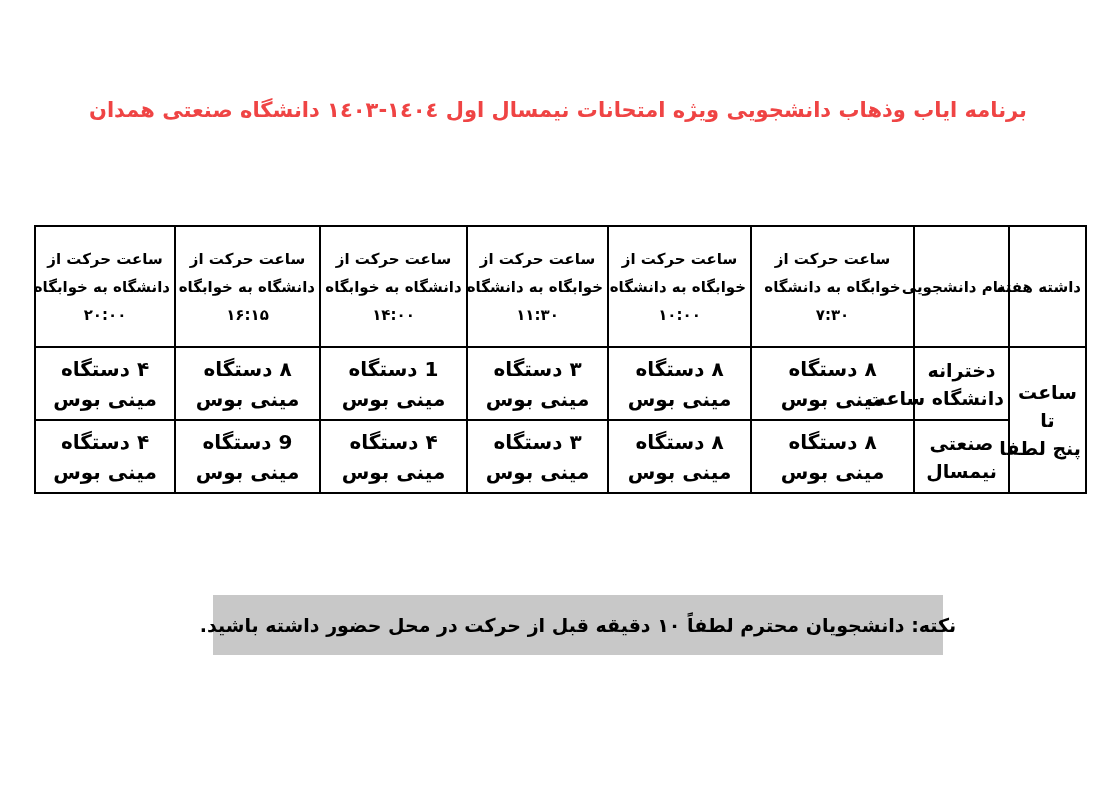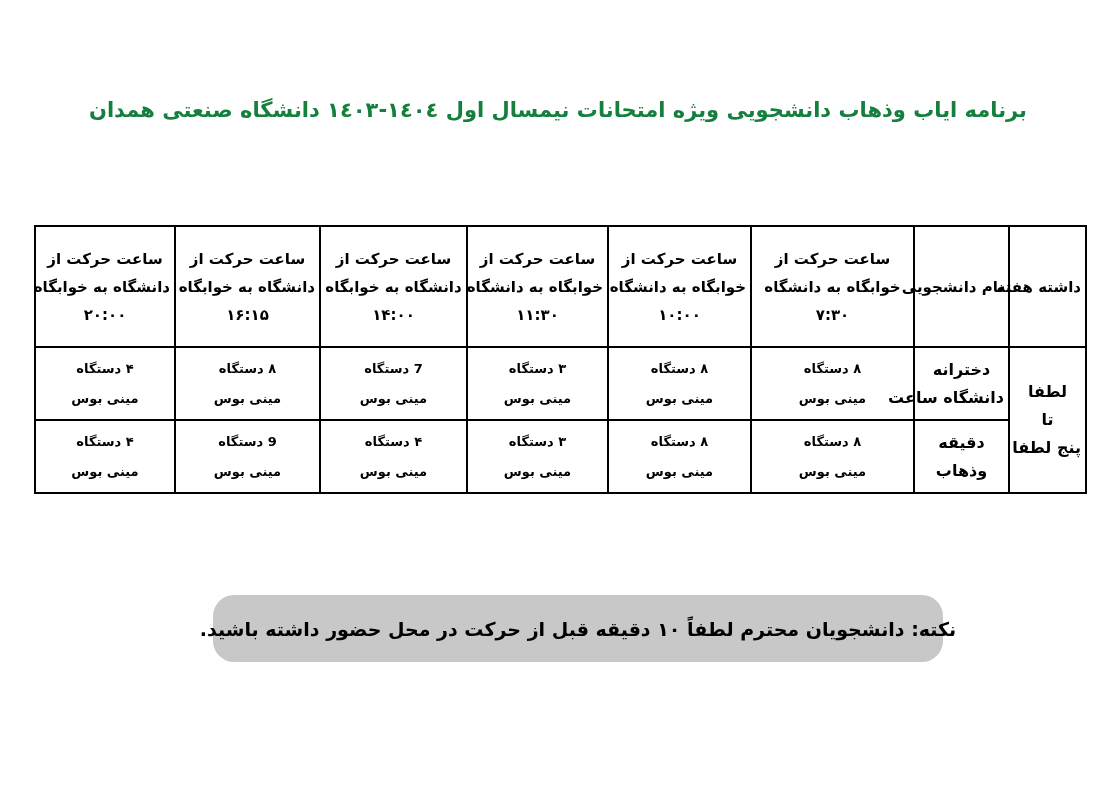--- a/index.html
+++ b/index.html
@@ -15,21 +15,21 @@
   .page-title {
     position: absolute;
     top: 98px;
     left: 0;
     width: 100%;
     text-align: center;
     direction: rtl;
     unicode-bidi: embed;
     font-size: 21px;
     font-weight: bold;
-    color: #15803d;
+    color: #ef4444;
     letter-spacing: 0.2px;
   }
 
   table.schedule {
     position: absolute;
     top: 225px;
     left: 34px;
     width: 1053px;
     direction: rtl;
     border-collapse: collapse;
@@ -41,35 +41,34 @@
     background: #ffffff;
     text-align: center;
     vertical-align: middle;
     font-weight: bold;
     padding: 0 4px;
   }
   tr.header-row   { height: 121px; }
   tr.data-row     { height: 73px;  }
 
   .hline  { font-size: 15px; line-height: 28px; white-space: nowrap; }
-  .cline  { font-size: 13px; line-height: 30px; white-space: nowrap; }
-  .dline  { font-size: 16px; line-height: 28px; white-space: nowrap; }
+  .cline  { font-size: 20px; line-height: 30px; white-space: nowrap; }
+  .dline  { font-size: 19px; line-height: 28px; white-space: nowrap; }
 
   .note-box {
     position: absolute;
     top: 595px;
     left: 213px;
     width: 730px;
-    height: 67px;
+    height: 60px;
     background: #c8c8c8;
     display: flex;
     align-items: center;
     justify-content: center;
     direction: rtl;
-    border-radius: 21px;
   }
   .note-text {
     font-size: 19px;
     font-weight: bold;
     color: #000;
     white-space: nowrap;
   }
 </style>
 </head>
 <body>
@@ -123,58 +122,58 @@
     </th>
     <th>
       <div class="hline">ساعت حرکت از</div>
       <div class="hline">دانشگاه به خوابگاه</div>
       <div class="hline">۲۰:۰۰</div>
     </th>
   </tr>
 
   <tr class="data-row">
     <td rowspan="2">
-      <div class="dline">لطفا</div>
+      <div class="dline">ساعت</div>
       <div class="dline">تا</div>
       <div class="dline">پنج لطفا</div>
     </td>
     <td>
       <div class="dline">دخترانه</div>
       <div class="dline">دانشگاه ساعت</div>
     </td>
     <td>
       <div class="cline">۸ دستگاه</div>
       <div class="cline">مینی بوس</div>
     </td>
     <td>
       <div class="cline">۸ دستگاه</div>
       <div class="cline">مینی بوس</div>
     </td>
     <td>
       <div class="cline">۳ دستگاه</div>
       <div class="cline">مینی بوس</div>
     </td>
     <td>
-      <div class="cline">7 دستگاه</div>
+      <div class="cline">1 دستگاه</div>
       <div class="cline">مینی بوس</div>
     </td>
     <td>
       <div class="cline">۸ دستگاه</div>
       <div class="cline">مینی بوس</div>
     </td>
     <td>
       <div class="cline">۴ دستگاه</div>
       <div class="cline">مینی بوس</div>
     </td>
   </tr>
 
   <tr class="data-row">
     <td>
-      <div class="dline">دقیقه</div>
-      <div class="dline">وذهاب</div>
+      <div class="dline">صنعتی</div>
+      <div class="dline">نیمسال</div>
     </td>
     <td>
       <div class="cline">۸ دستگاه</div>
       <div class="cline">مینی بوس</div>
     </td>
     <td>
       <div class="cline">۸ دستگاه</div>
       <div class="cline">مینی بوس</div>
     </td>
     <td>

